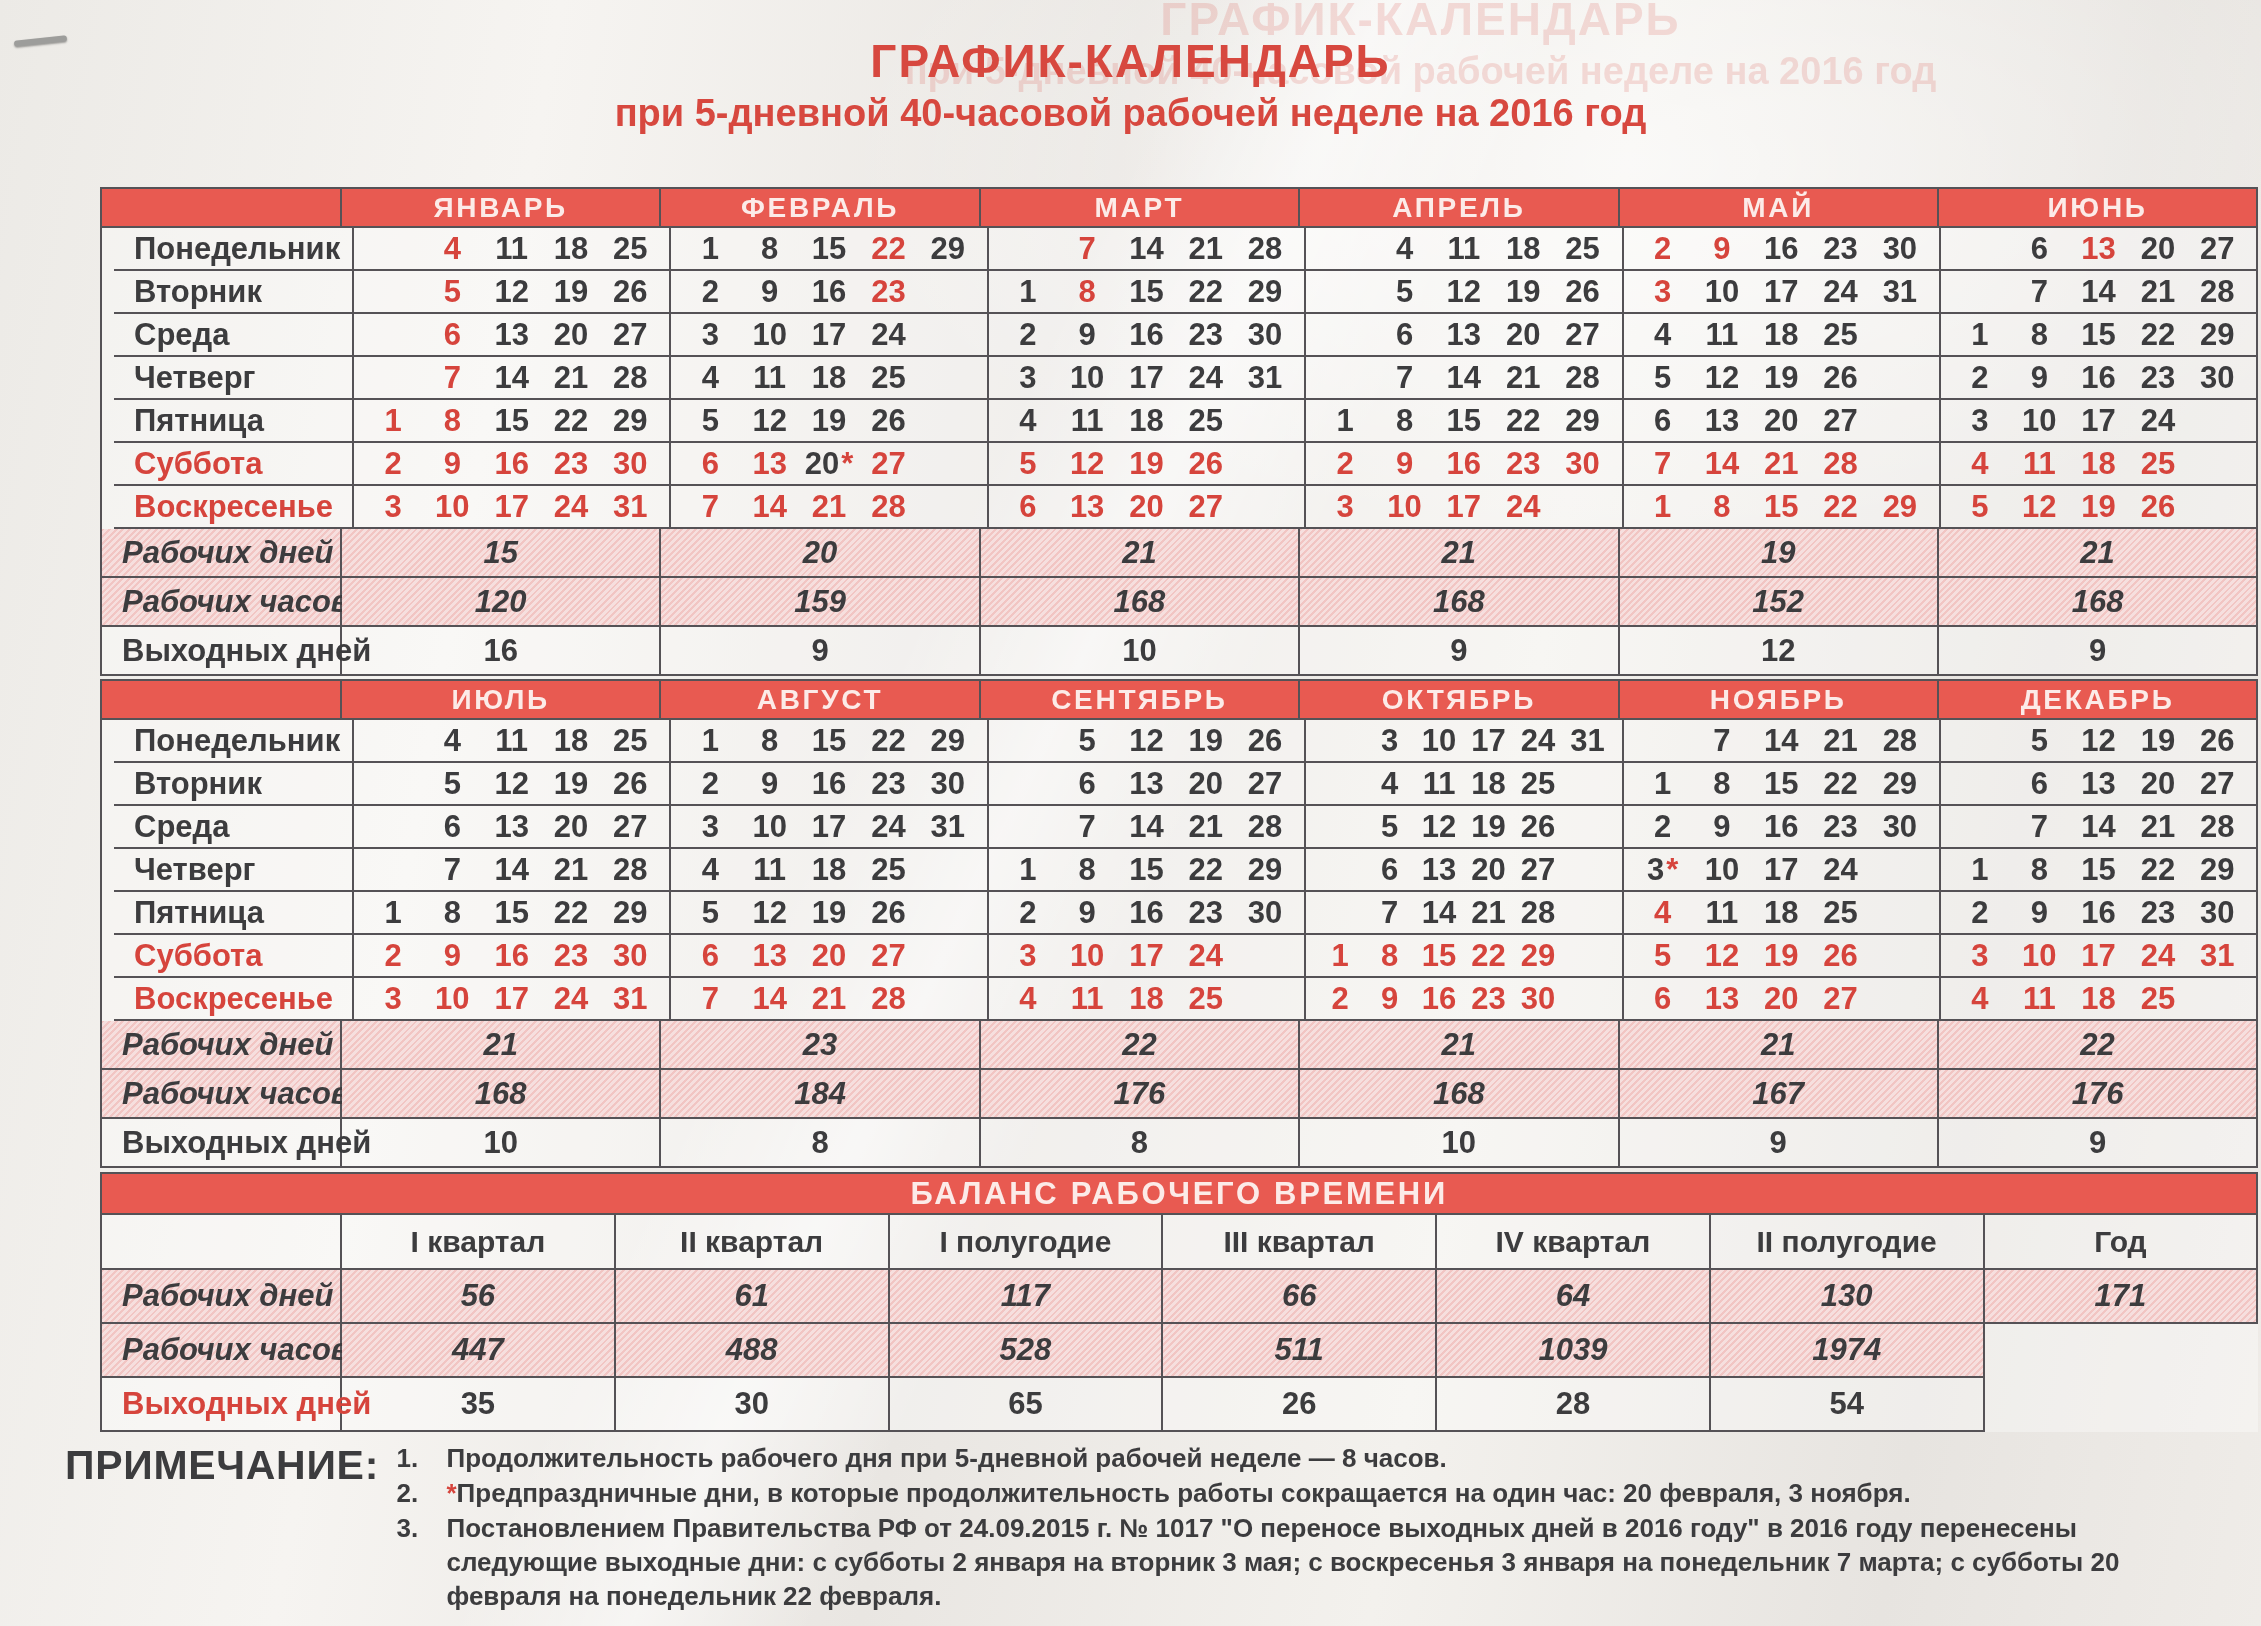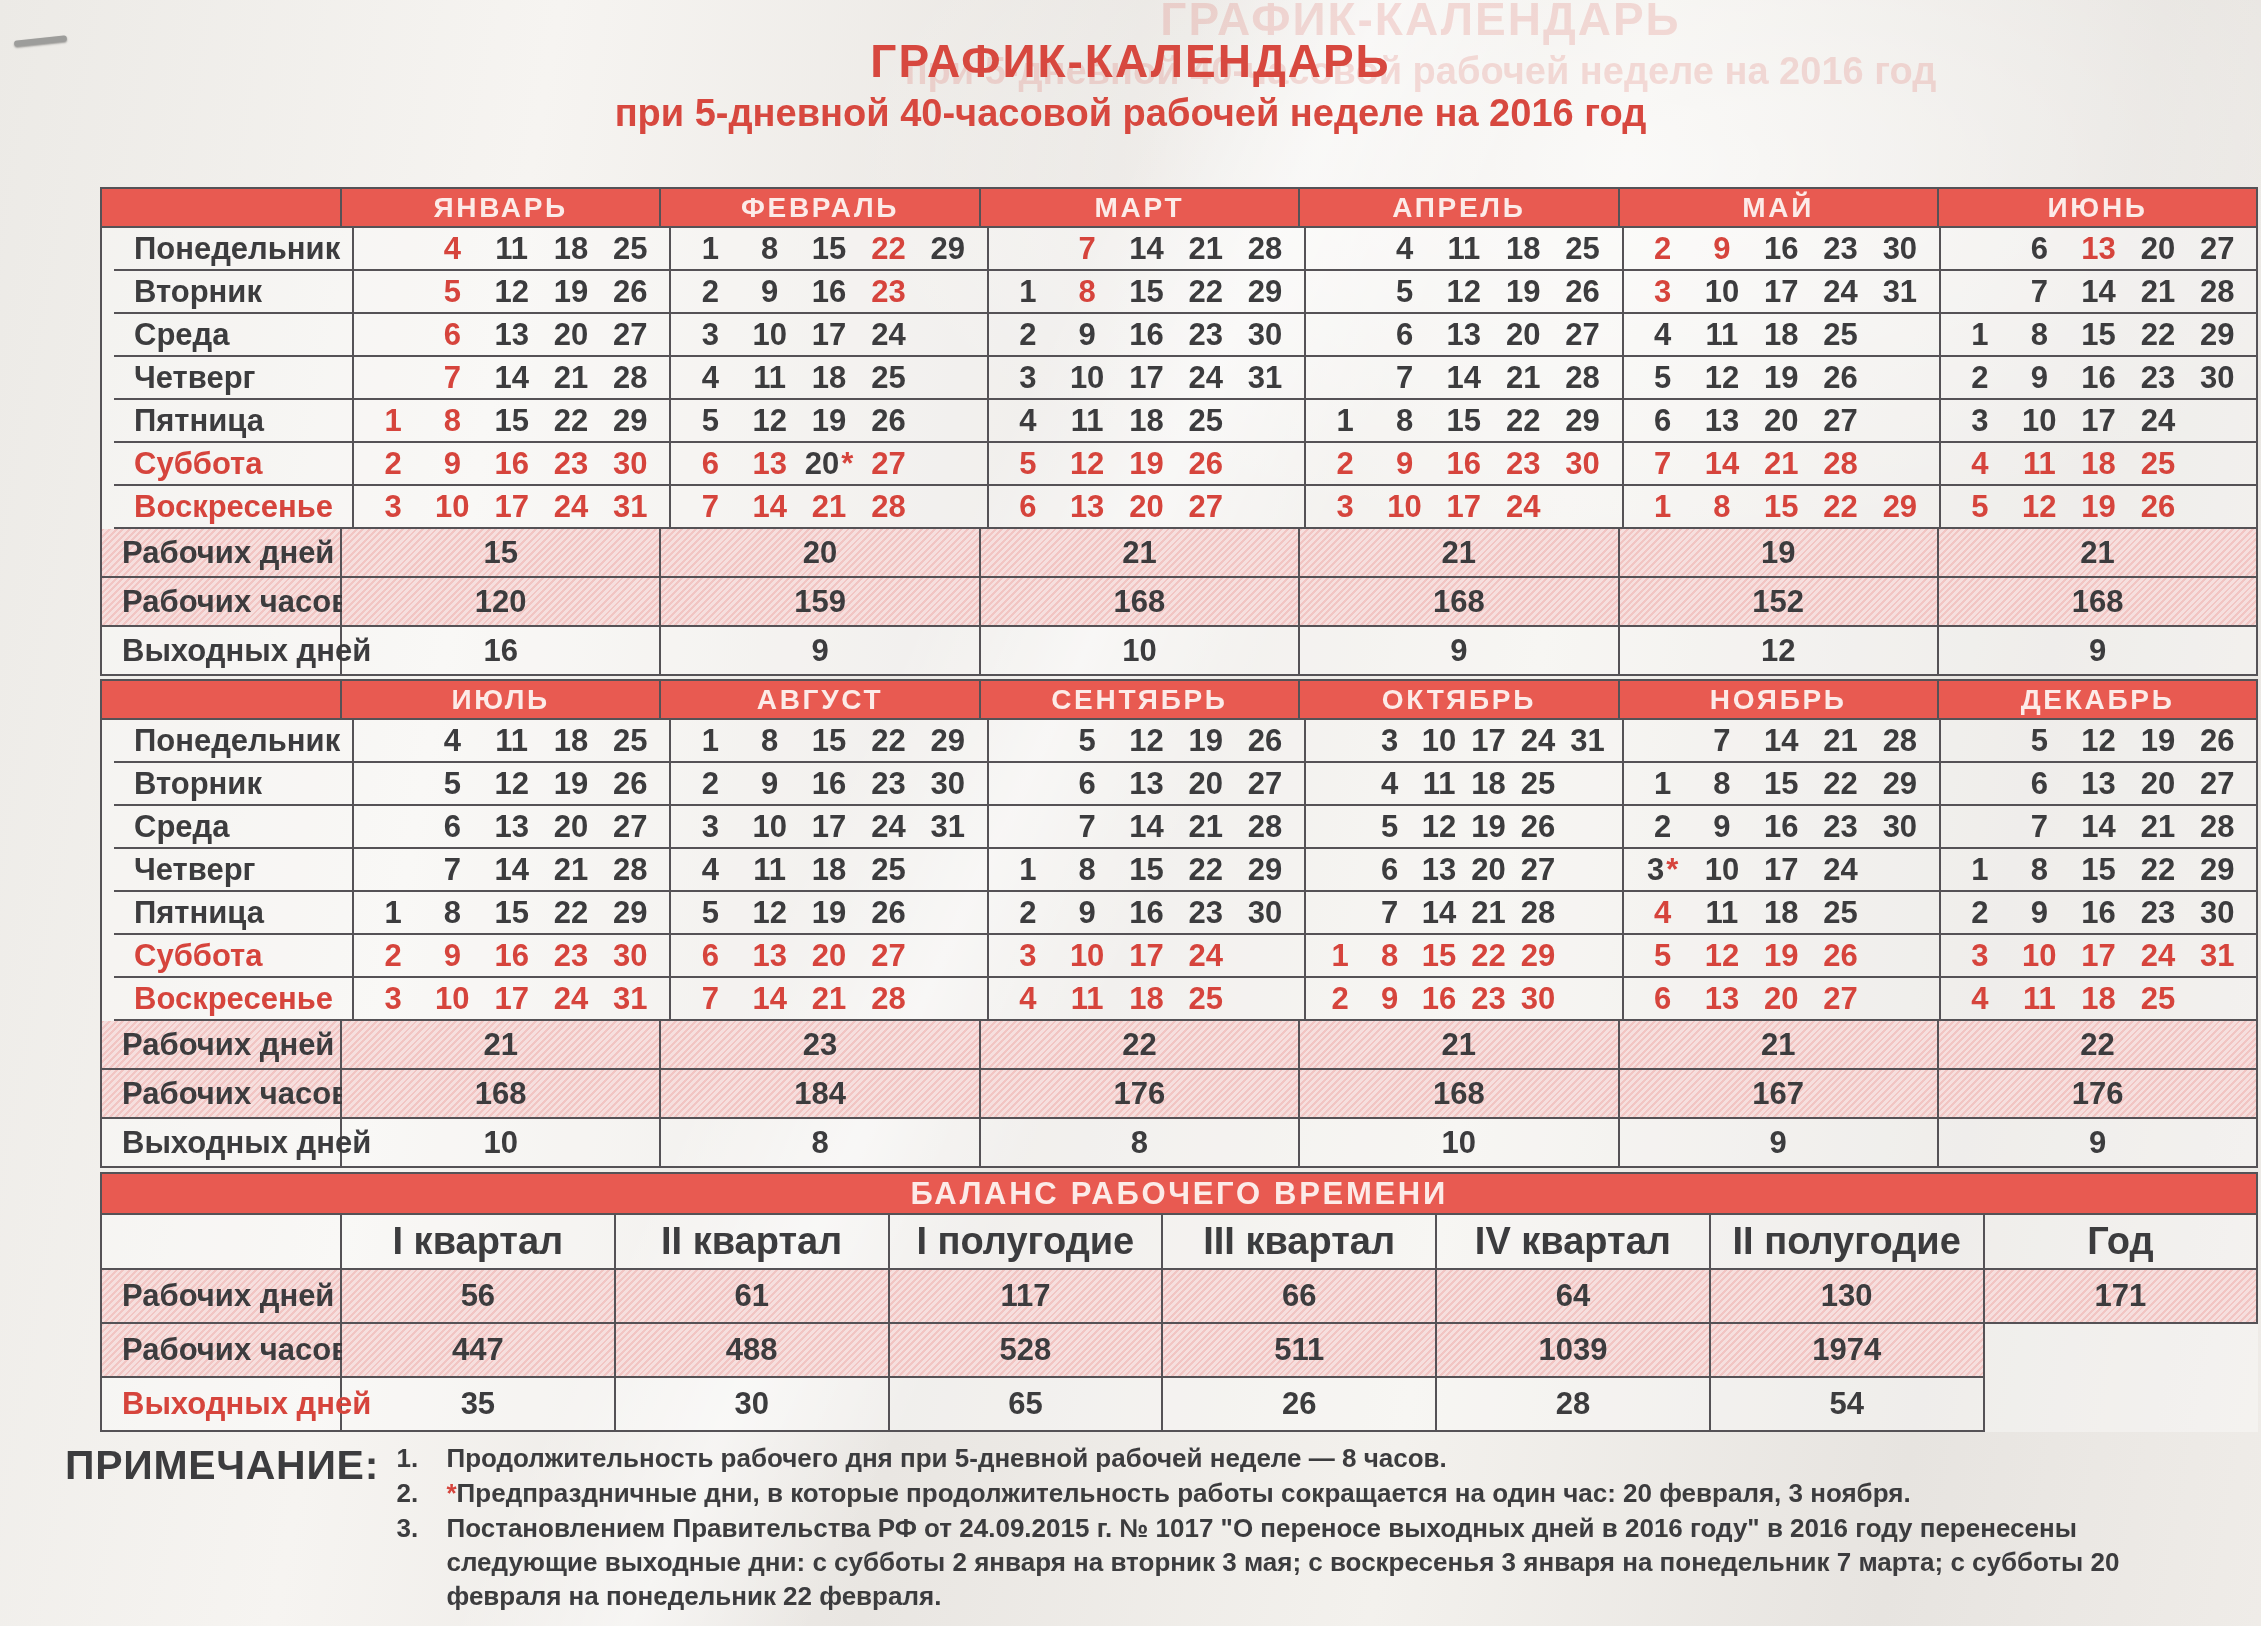--- a/index.html
+++ b/index.html
@@ -32,30 +32,31 @@
   .lab{padding-left:20px;font-size:31px;white-space:nowrap;}
   .mcell{padding:0 9.4px;}
   .slots{display:grid;width:100%;}
   .slot{display:flex;justify-content:center;align-items:center;font-size:31px;}
   .red{color:#d6443c;}
   .star{margin-left:2px;color:#d6443c;}
   .pink .cell{
     background:
       repeating-linear-gradient(135deg, rgba(226,106,100,.22) 0 2px, rgba(226,106,100,0) 2px 4.7px),
       #f6dfde;
+    font-style: italic;
   }
   .sval{justify-content:center;font-size:31px;}
   
   .balance{position:absolute;left:100px;right:2.7px;top:1172px;border-left:2px solid #555256;border-top:2px solid #555256;background:rgba(255,255,255,.35);z-index:2;}
   .bband{height:39px;background:#e85a51;display:flex;align-items:center;justify-content:center;
          color:#fcebe8;font-size:31px;letter-spacing:2.7px;border-right:2px solid #555256;border-bottom:2px solid #555256;}
   .brow{display:grid;grid-template-columns:240px repeat(7,1fr);}
   .brow.bhead{height:55px;}
   .brow:not(.bhead){height:54px;}
-  .bh{justify-content:center;font-size:38px;}
+  .bh{justify-content:center;font-size:30px;}
   .bval{justify-content:center;font-size:31px;}
   
   .notes{position:absolute;left:65px;top:1442px;right:31px;display:flex;gap:17.5px;z-index:2;}
   .notes-label{font-size:41px;white-space:nowrap;letter-spacing:0.7px;}
   .note-items{flex:1;}
   .note-item{position:relative;padding-left:50px;font-size:26px;line-height:1.3;margin-bottom:1.3px;}
   .note-num{position:absolute;left:0;top:0;}
 </style>
 </head>
 <body>

